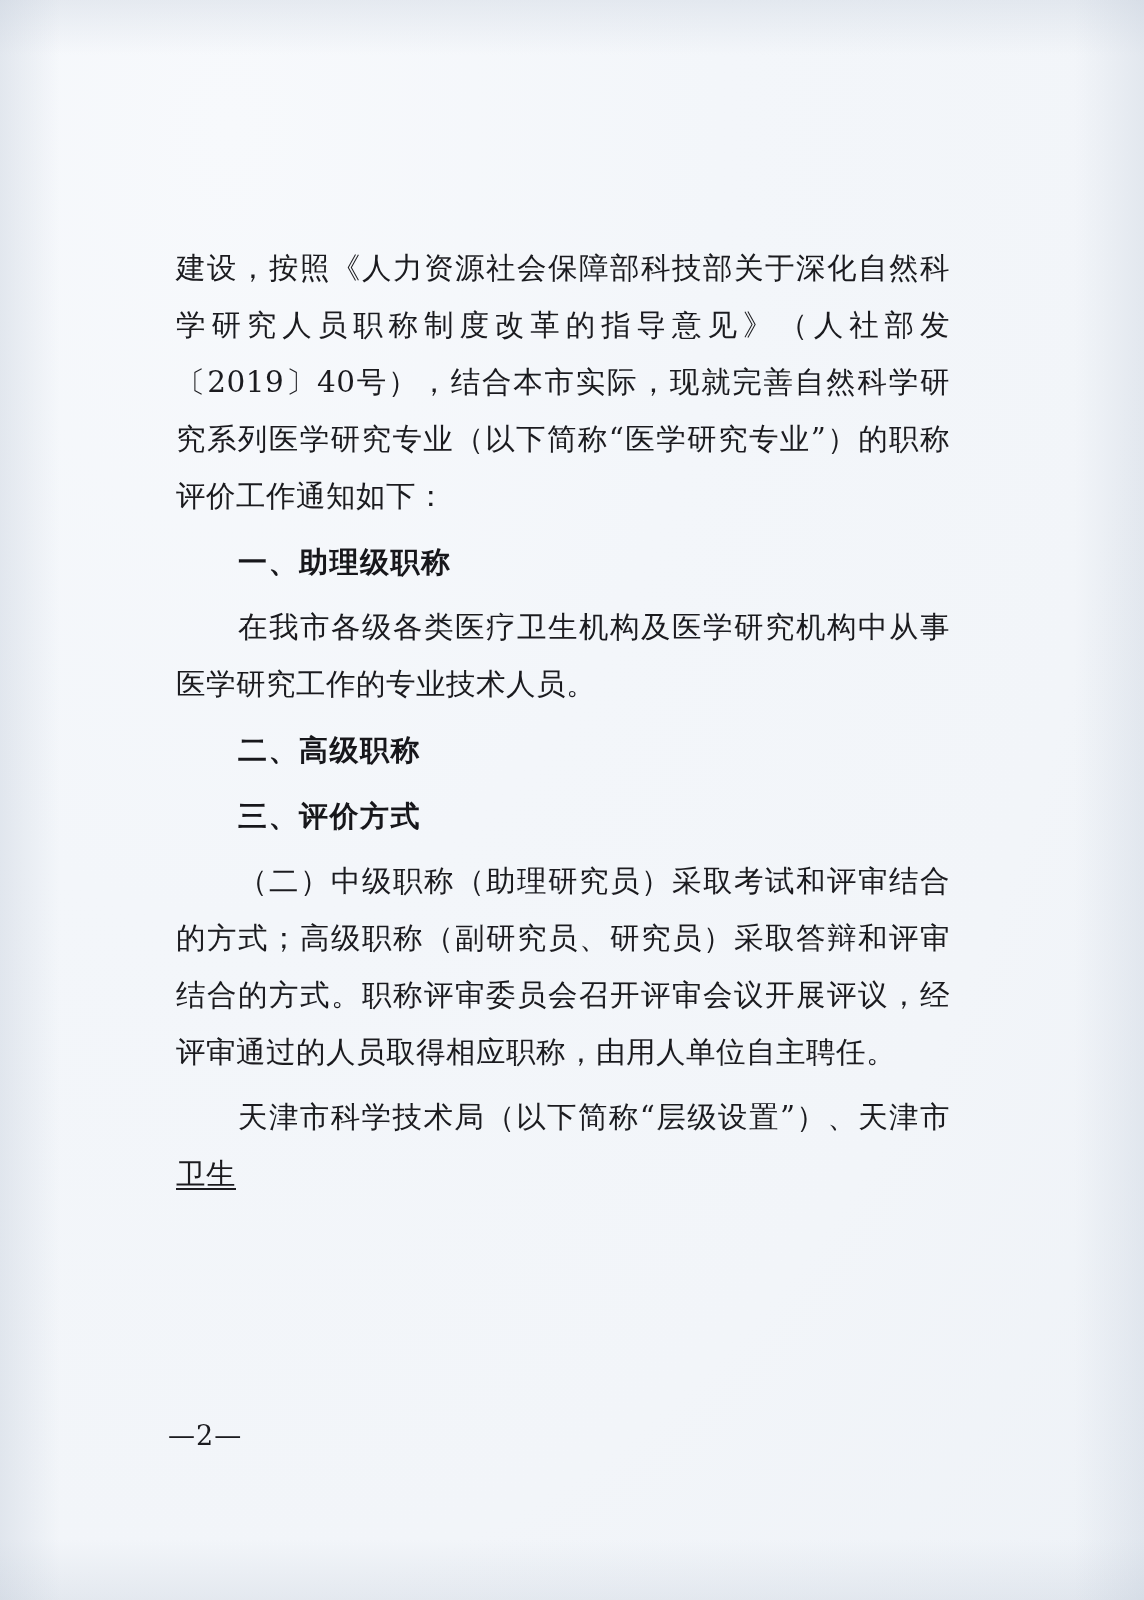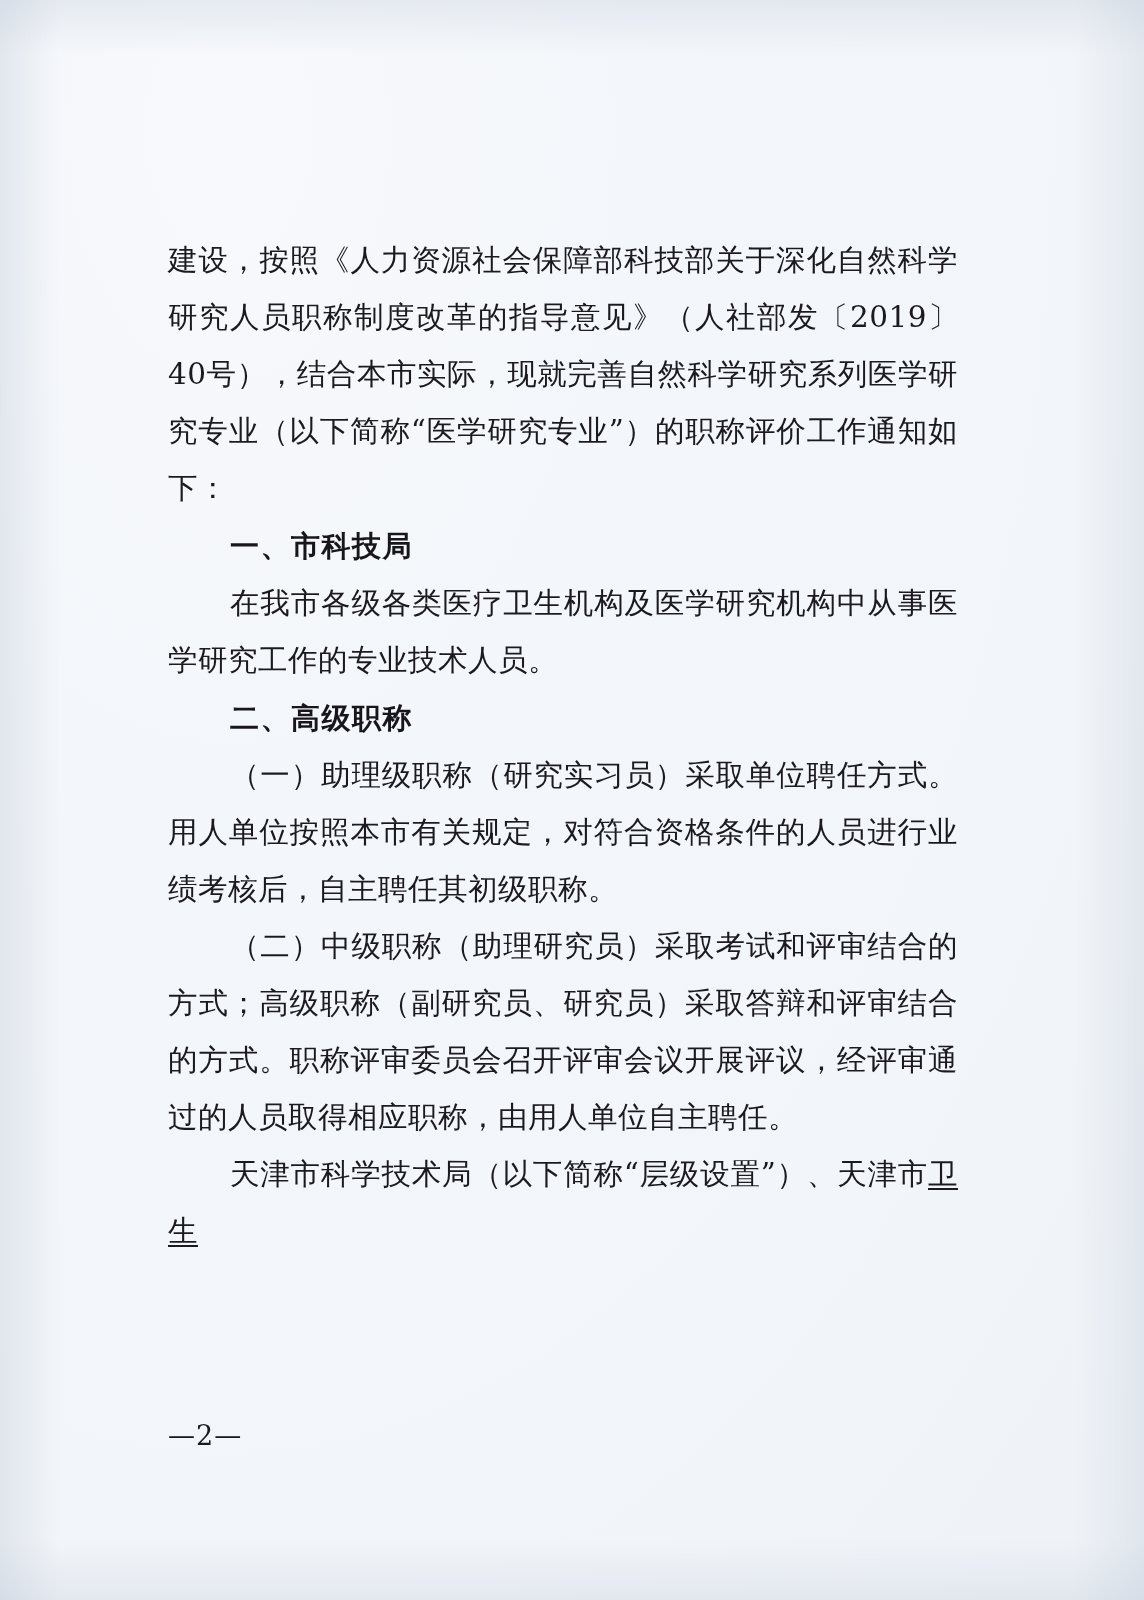--- a/index.html
+++ b/index.html
@@ -34,21 +34,21 @@
       linear-gradient(to bottom, rgba(190,200,214,0.30) 0px, rgba(255,255,255,0) 55px),
       linear-gradient(to top, rgba(190,200,214,0.28) 0px, rgba(255,255,255,0) 60px);
   }
   .content {
     position: absolute;
     left: 168px;
     top: 232px;
     width: 790px;
   }
   p {
-    margin: 0;
+    margin: 8px;
     font-size: 29.5px;
     line-height: 57px;
     color: #1b1b1f;
     letter-spacing: 0.5px;
     text-align: justify;
     text-justify: inter-ideograph;
   }
   .body-para {
     text-indent: 0;
   }
@@ -80,29 +80,29 @@
 </style>
 </head>
 <body>
 
 <div class="page">
 
   <div class="content">
 
     <p class="body-para">建设，按照《人力资源社会保障部科技部关于深化自然科学研究人员职称制度改革的指导意见》（人社部发〔2019〕40号），结合本市实际，现就完善自然科学研究系列医学研究专业（以下简称“医学研究专业”）的职称评价工作通知如下：</p>
 
-    <p class="heading">一、市科技局</p>
+    <p class="heading">一、助理级职称</p>
 
     <p class="indent2">在我市各级各类医疗卫生机构及医学研究机构中从事医学研究工作的专业技术人员。</p>
 
     <p class="heading">二、高级职称</p>
 
 
+    <p class="heading">三、评价方式</p>
 
-    <p class="indent2">（一）助理级职称（研究实习员）采取单位聘任方式。用人单位按照本市有关规定，对符合资格条件的人员进行业绩考核后，自主聘任其初级职称。</p>
 
     <p class="indent2">（二）中级职称（助理研究员）采取考试和评审结合的方式；高级职称（副研究员、研究员）采取答辩和评审结合的方式。职称评审委员会召开评审会议开展评议，经评审通过的人员取得相应职称，由用人单位自主聘任。</p>
 
 
     <p class="indent2"><span>天津市科学技术局（以下简称“层级设置”）、天津市</span><span class="underline-word">卫生</span></p>
 
   </div>
 
   <div class="page-number">—2—</div>
 

